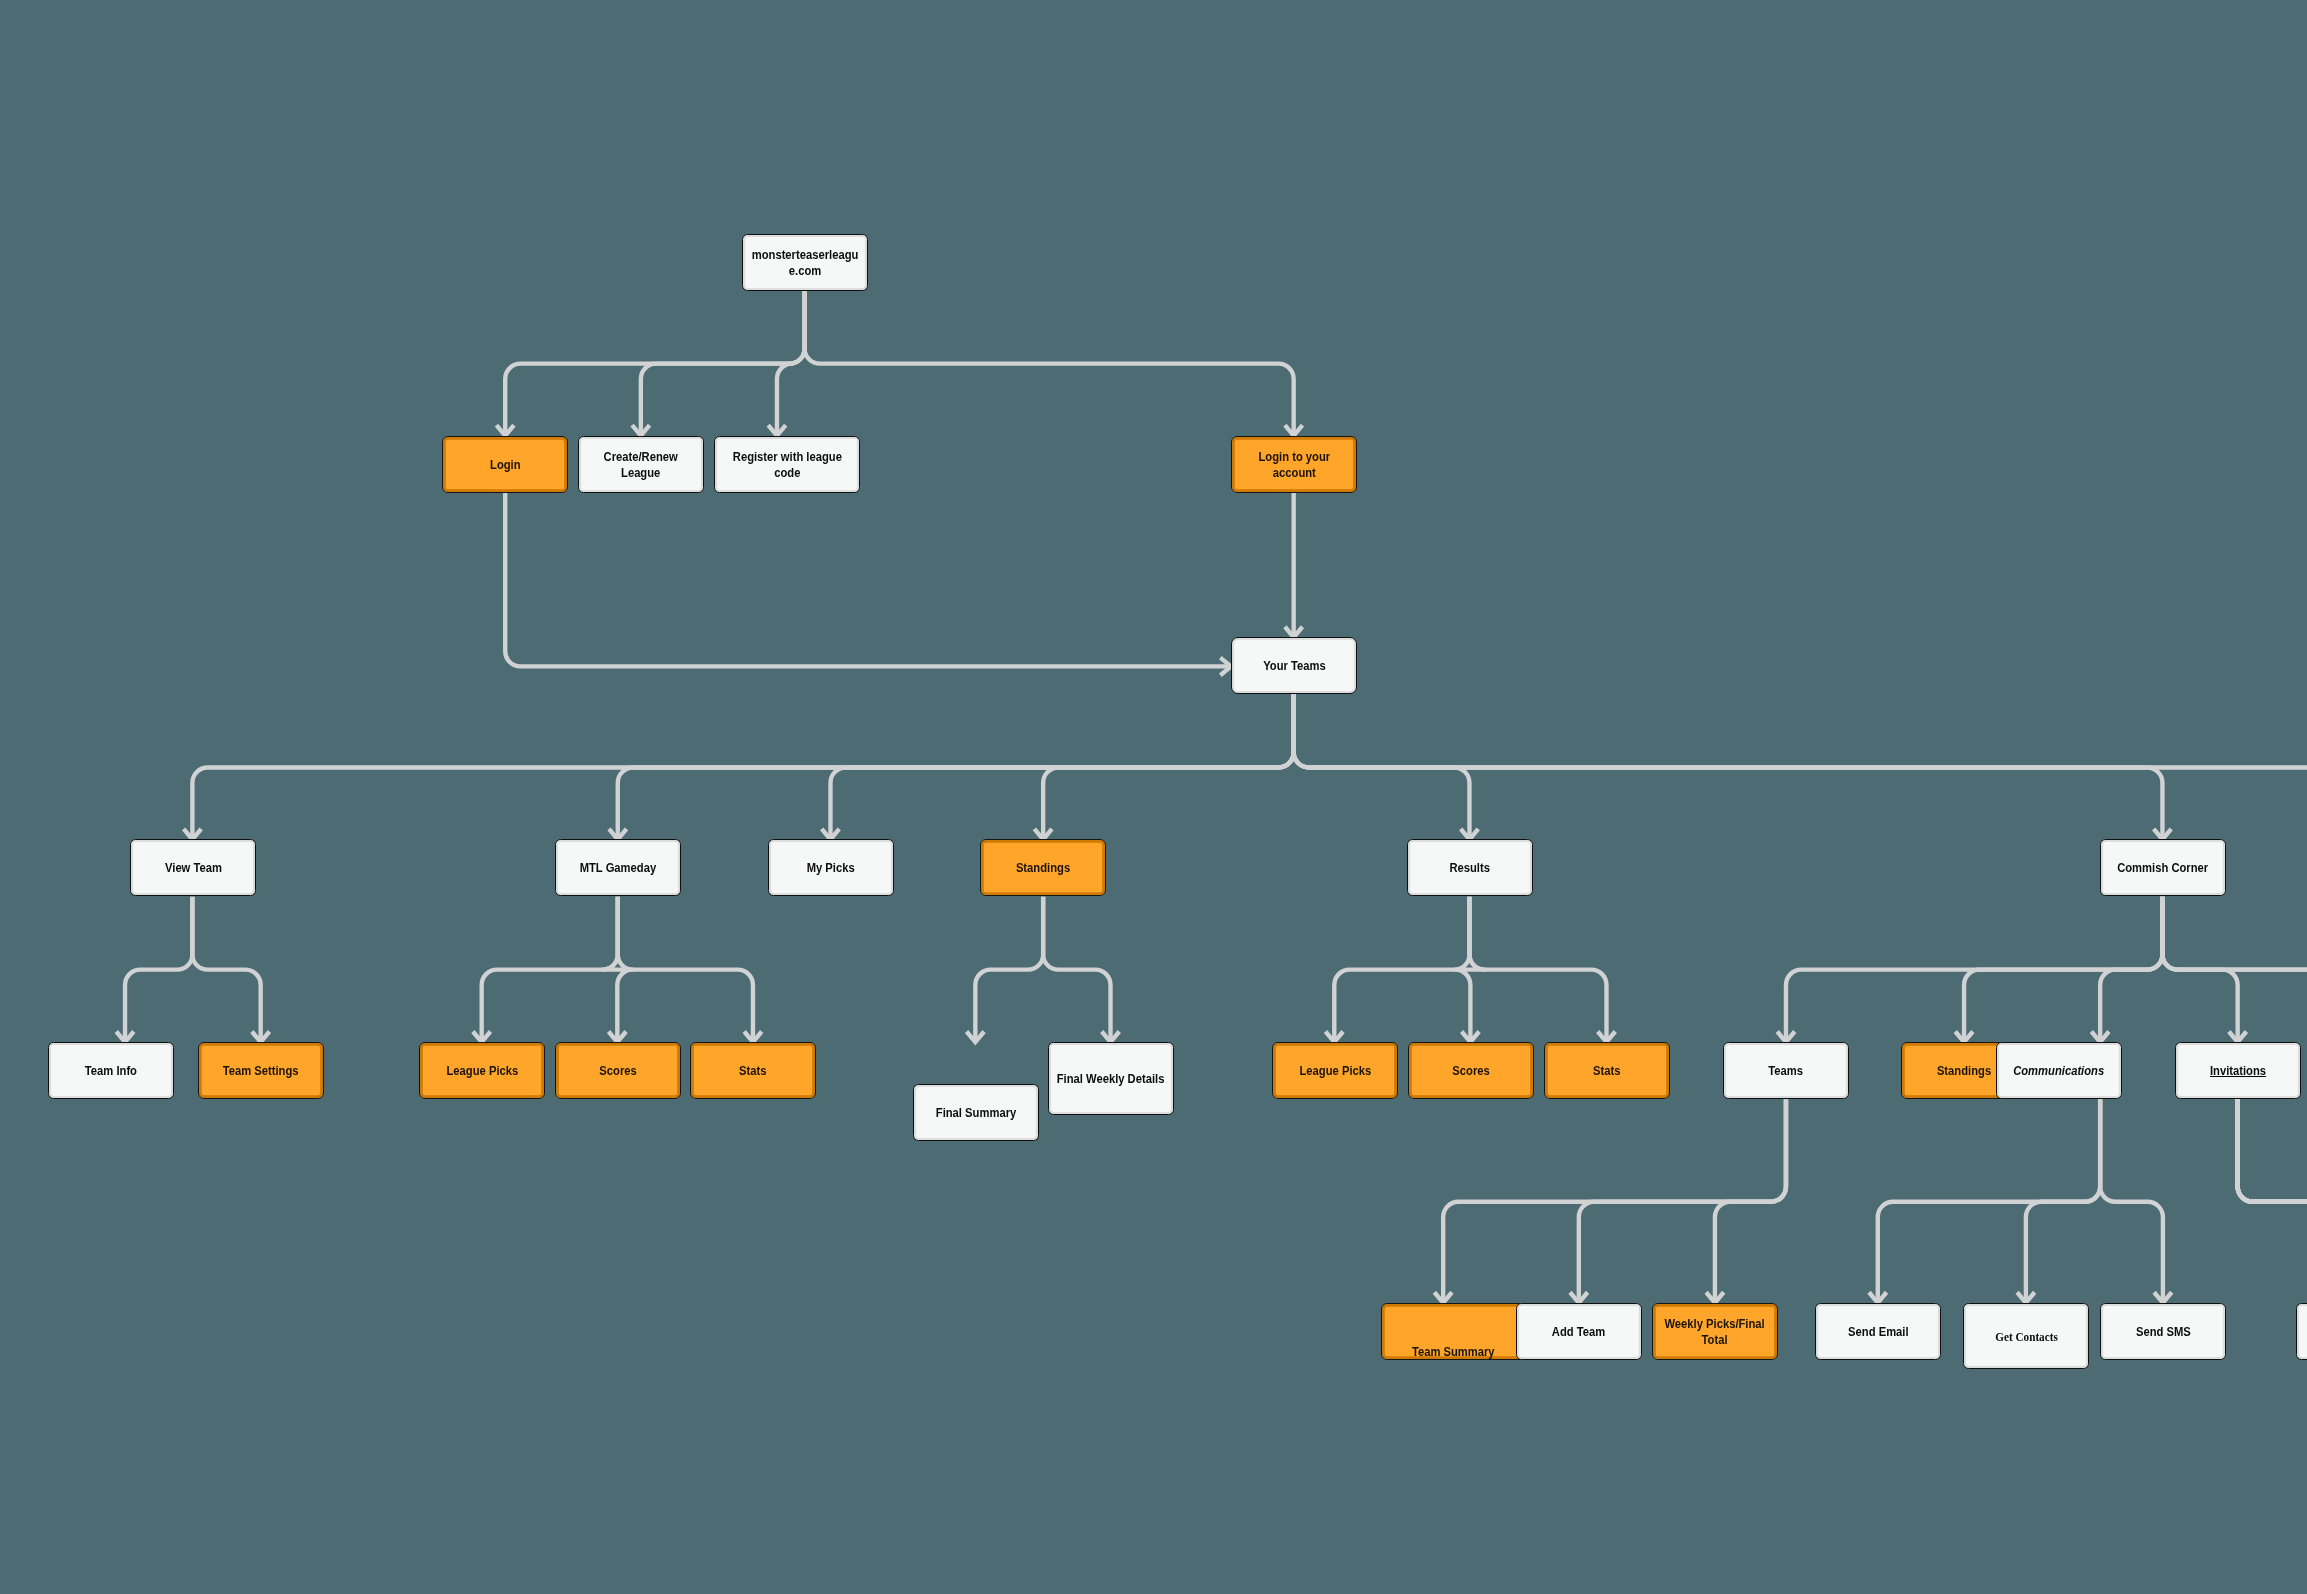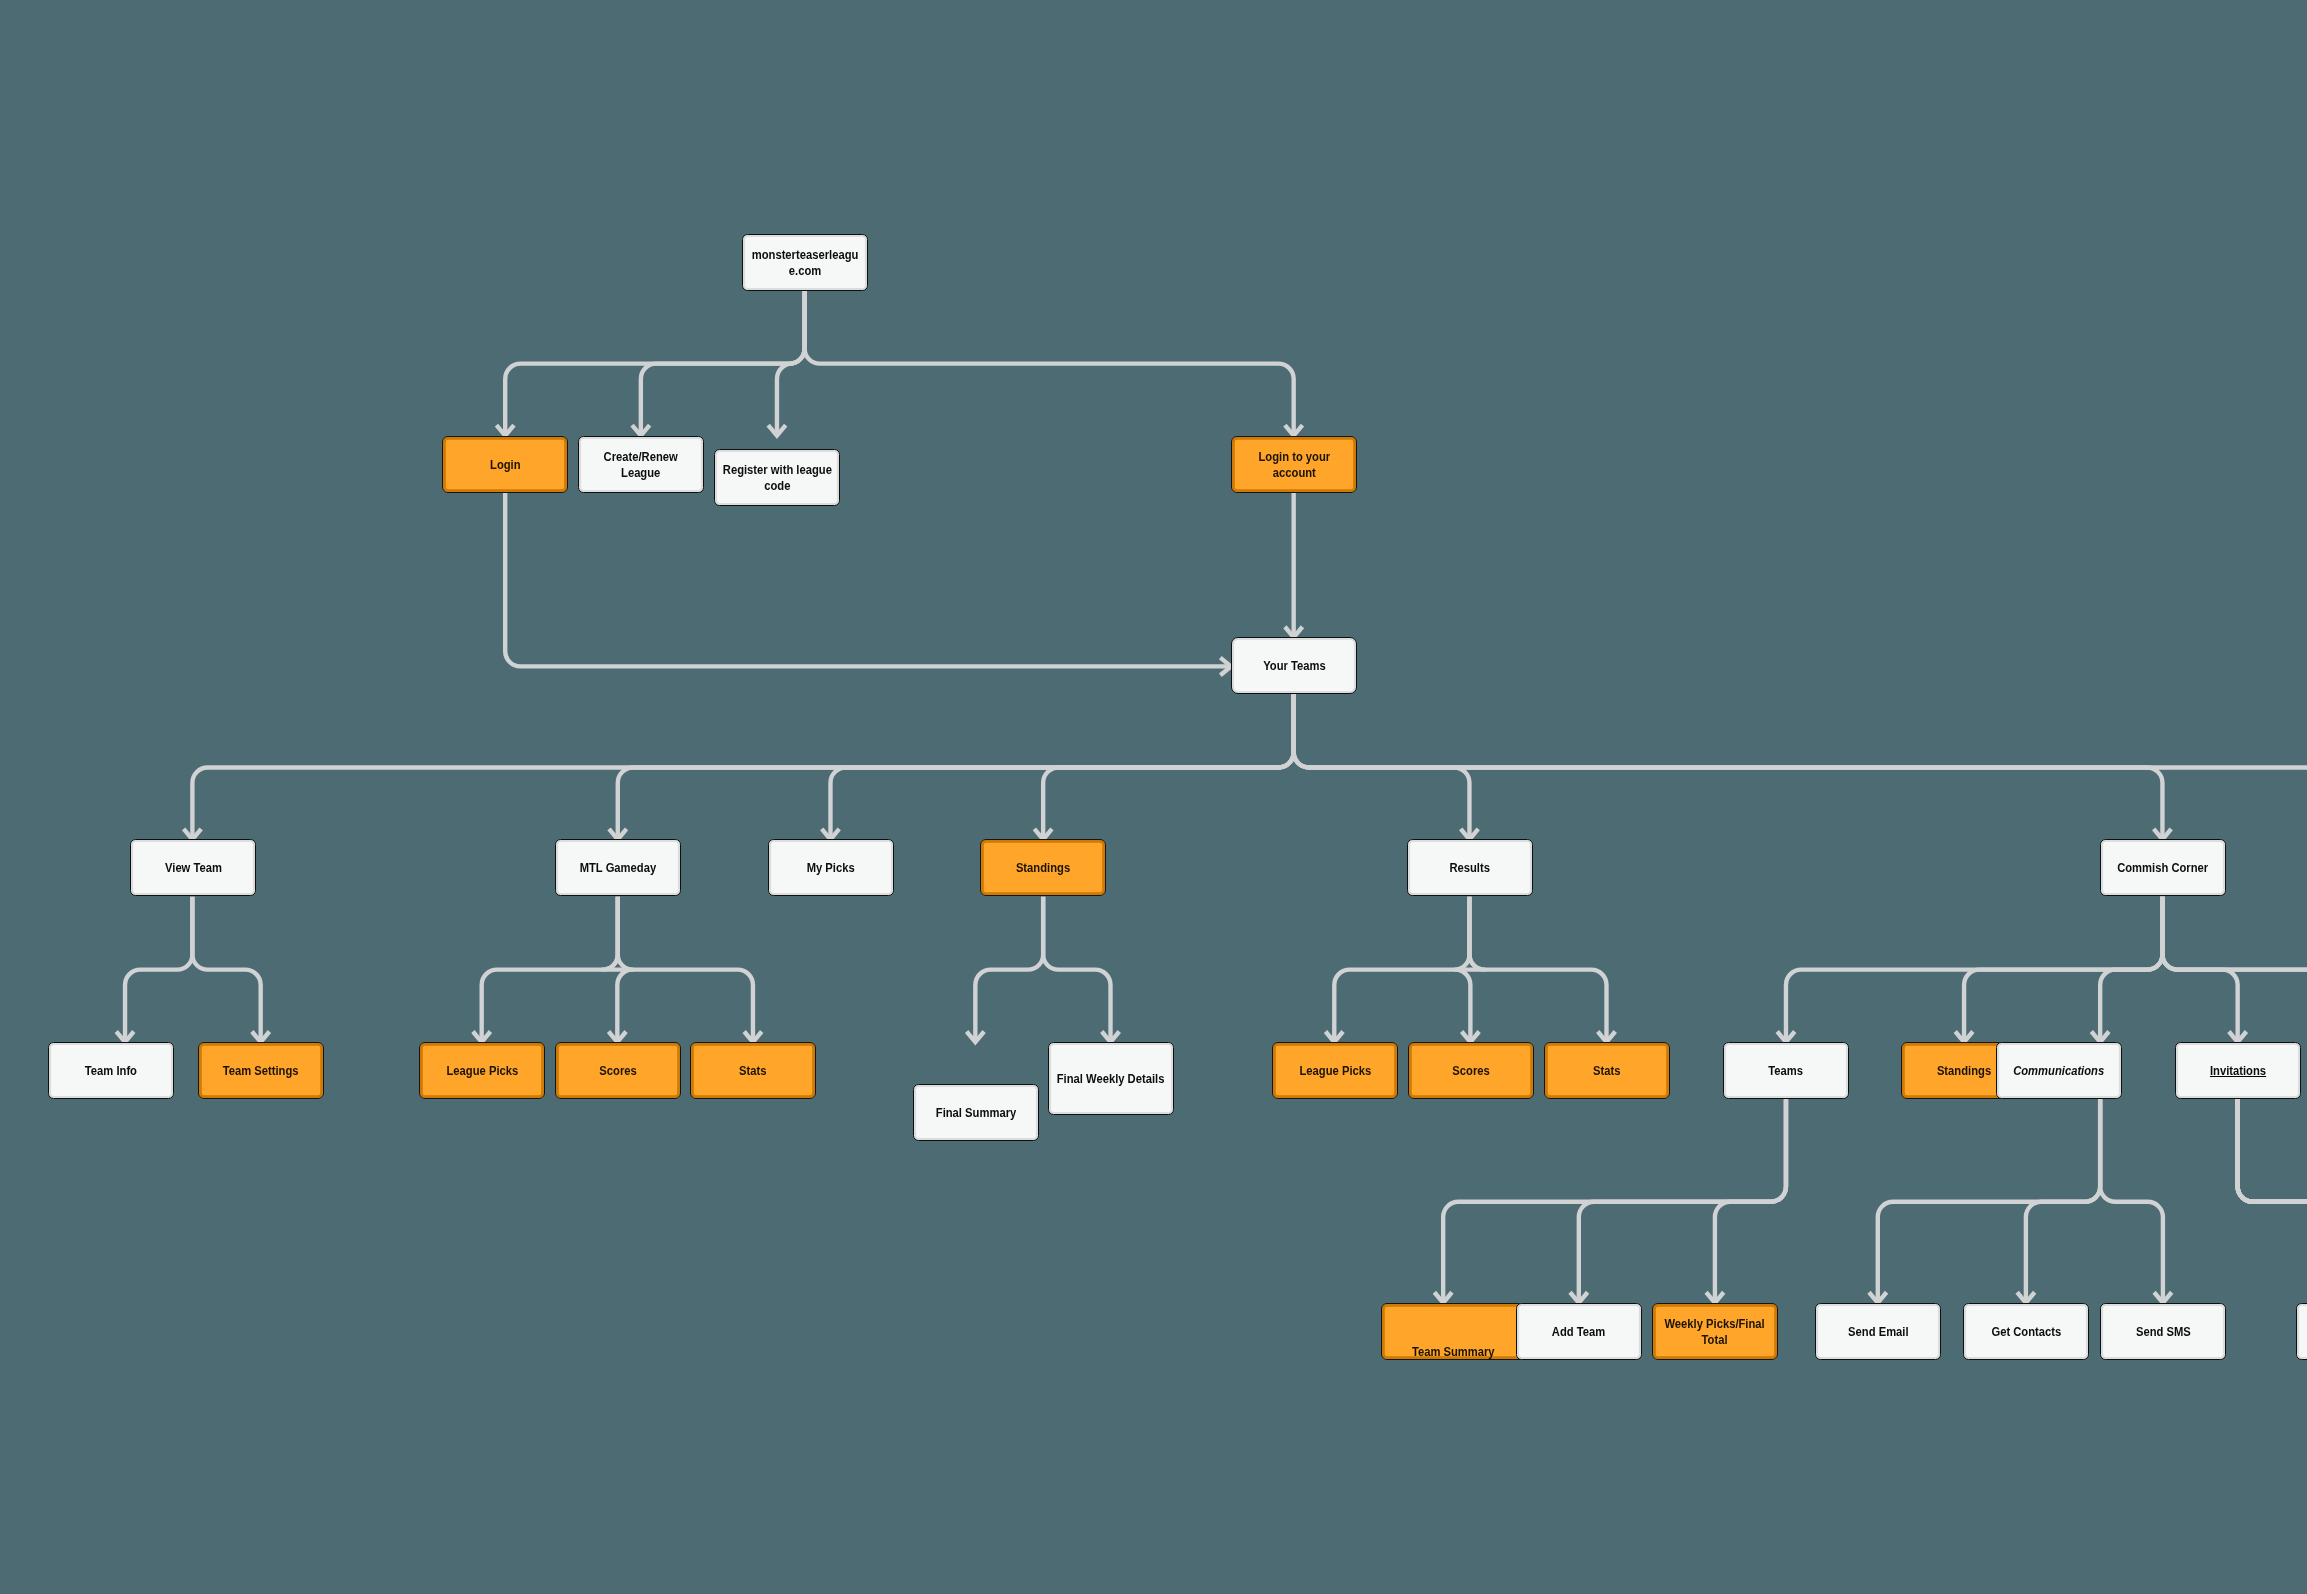--- a/index.html
+++ b/index.html
@@ -121,21 +121,21 @@
         <div class="node-label" style="top: 0.5px;">monsterteaserleagu
 e.com</div>
       </div>
       <div class="node accent" style="left: 442px; top: 436px; width: 126px; height: 57px;">
         <div class="node-label" style="top: 0.9px;">Login</div>
       </div>
       <div class="node plain" style="left: 578px; top: 436px; width: 126px; height: 57px;">
         <div class="node-label" style="top: 0.5px;">Create/Renew
 League</div>
       </div>
-      <div class="node plain" style="left: 714px; top: 436px; width: 126px; height: 57px; margin-top: 13px;">
+      <div class="node plain" style="left: 714px; top: 436px; width: 146px; height: 57px;">
         <div class="node-label" style="top: 0.5px;">Register with league
 code</div>
       </div>
       <div class="node accent" style="left: 1231px; top: 436px; width: 126px; height: 57px;">
         <div class="node-label" style="top: 0.5px;">Login to your
 account</div>
       </div>
       <div class="node plain" style="left: 1231px; top: 637px; width: 126px; height: 57px; border-radius: 7px;">
         <div class="node-label" style="top: 0.9px;">Your Teams</div>
       </div>
@@ -205,21 +205,21 @@
       <div class="node plain" style="left: 1516px; top: 1303px; width: 126px; height: 57px;">
         <div class="node-label" style="top: 0.9px;">Add Team</div>
       </div>
       <div class="node accent" style="left: 1652px; top: 1303px; width: 126px; height: 57px;">
         <div class="node-label" style="top: 0.5px;">Weekly Picks/Final
 Total</div>
       </div>
       <div class="node plain" style="left: 1815px; top: 1303px; width: 126px; height: 57px;">
         <div class="node-label" style="top: 0.9px;">Send Email</div>
       </div>
-      <div class="node plain" style="left: 1963px; top: 1303px; width: 126px; height: 57px;">
+      <div class="node plain" style="left: 1963px; top: 1303px; width: 126px; height: 66px; font-family: Liberation Serif, serif;">
         <div class="node-label" style="top: 0.9px;">Get Contacts</div>
       </div>
       <div class="node plain" style="left: 2100px; top: 1303px; width: 126px; height: 57px;">
         <div class="node-label" style="top: 0.9px;">Send SMS</div>
       </div>
       <div class="node plain" style="left: 2296px; top: 1303px; width: 126px; height: 57px;"></div>
     </div>
 </div>
 
 

